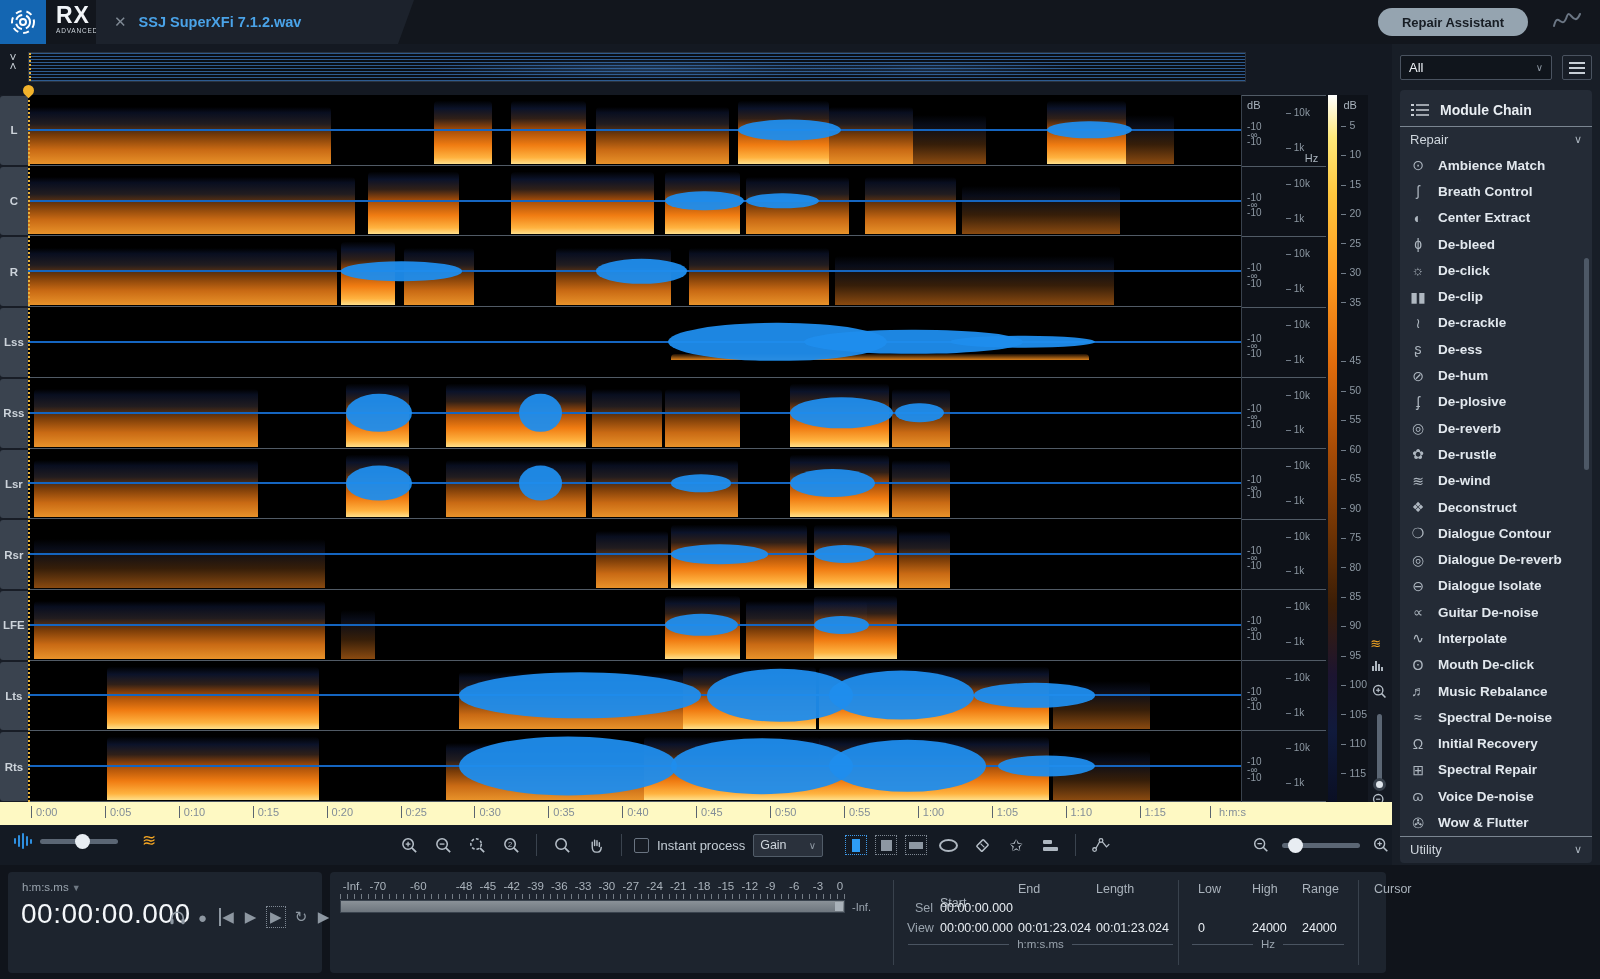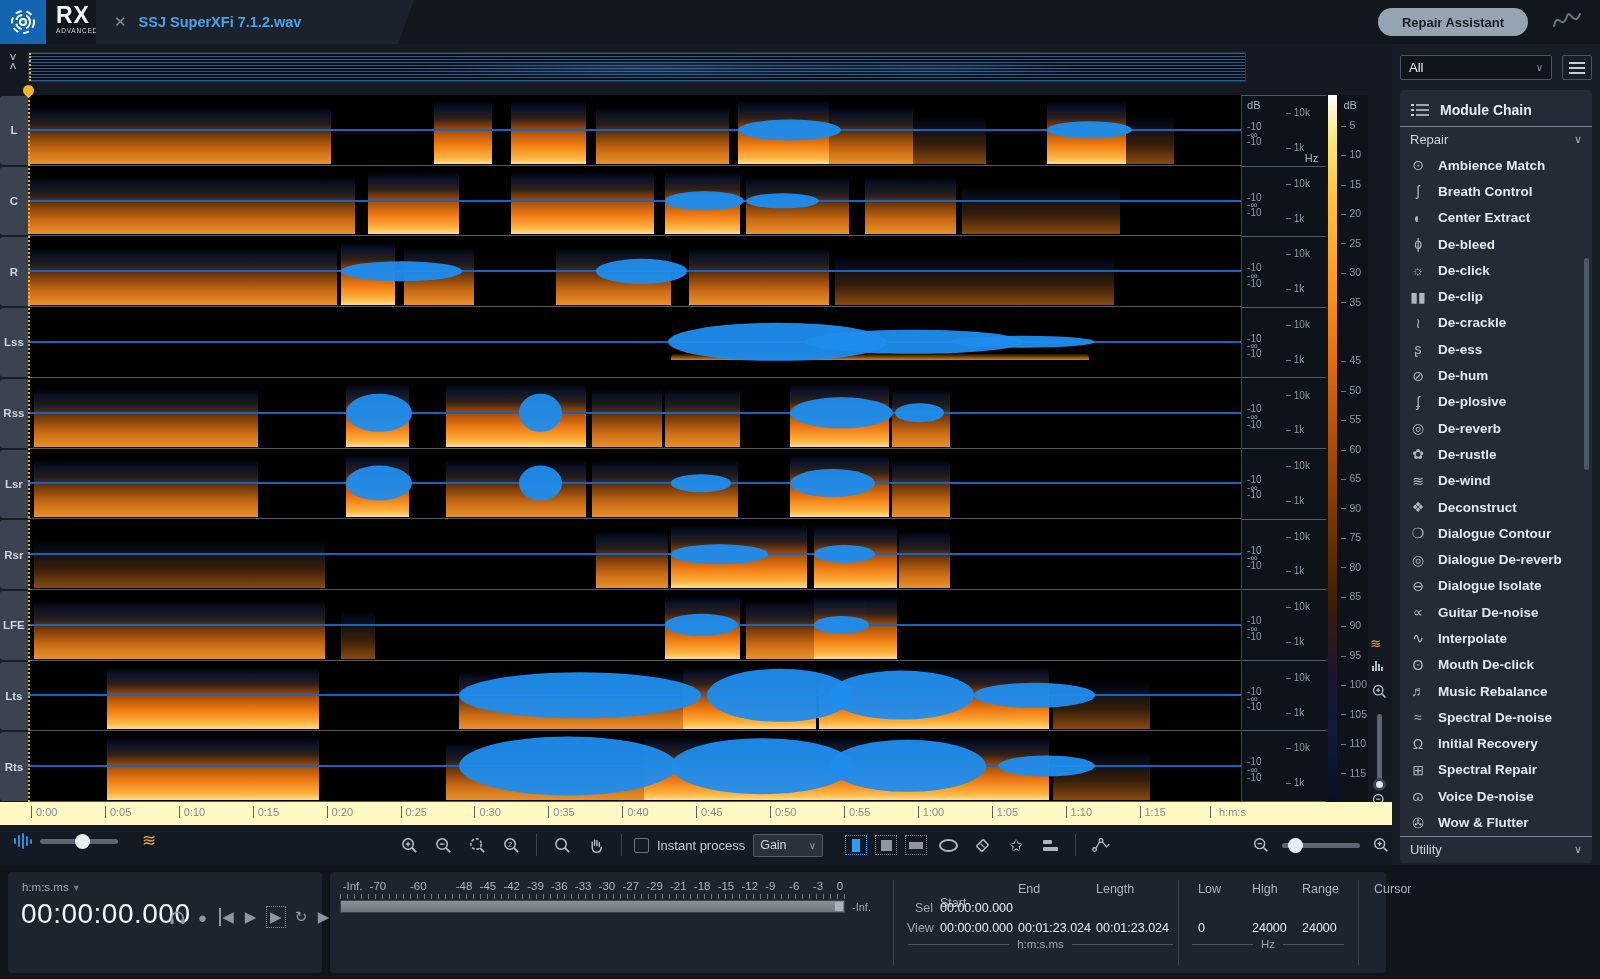--- a/index.html
+++ b/index.html
@@ -650,21 +650,21 @@
         <span class="meter-scale-label" style="left: calc(2.805% + 10px);">-70</span>
         <span class="meter-scale-label" style="left: calc(6.63% + 10px);">-60</span>
         <span class="meter-scale-label" style="left: calc(10.965% + 10px);">-48</span>
         <span class="meter-scale-label" style="left: calc(13.2192% + 10px);">-45</span>
         <span class="meter-scale-label" style="left: calc(15.4734% + 10px);">-42</span>
         <span class="meter-scale-label" style="left: calc(17.7276% + 10px);">-39</span>
         <span class="meter-scale-label" style="left: calc(19.9818% + 10px);">-36</span>
         <span class="meter-scale-label" style="left: calc(22.236% + 10px);">-33</span>
         <span class="meter-scale-label" style="left: calc(24.4902% + 10px);">-30</span>
         <span class="meter-scale-label" style="left: calc(26.7444% + 10px);">-27</span>
-        <span class="meter-scale-label" style="left: calc(28.9986% + 10px);">-29</span>
+        <span class="meter-scale-label" style="left: calc(28.9986% + 10px);">-24</span>
         <span class="meter-scale-label" style="left: calc(31.2528% + 10px);">-21</span>
         <span class="meter-scale-label" style="left: calc(33.507% + 10px);">-18</span>
         <span class="meter-scale-label" style="left: calc(35.7612% + 10px);">-15</span>
         <span class="meter-scale-label" style="left: calc(38.0154% + 10px);">-12</span>
         <span class="meter-scale-label" style="left: calc(40.2696% + 10px);">-9</span>
         <span class="meter-scale-label" style="left: calc(42.5238% + 10px);">-6</span>
         <span class="meter-scale-label" style="left: calc(44.778% + 10px);">-3</span>
         <span class="meter-scale-label" style="left: calc(47.0322% + 10px);">0</span>
       </div>
     <div class="meter-ruler"></div>

